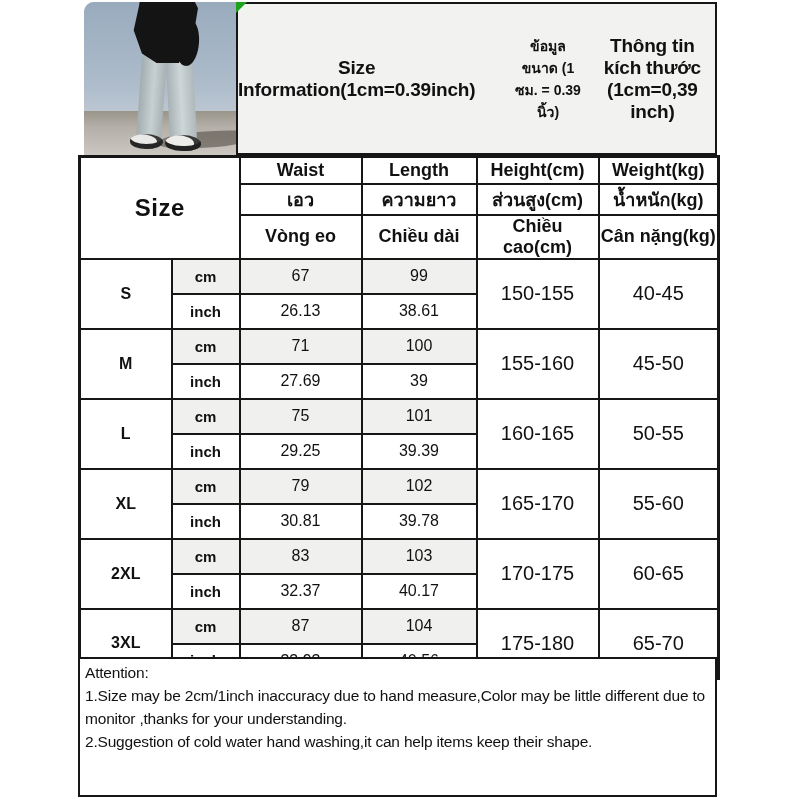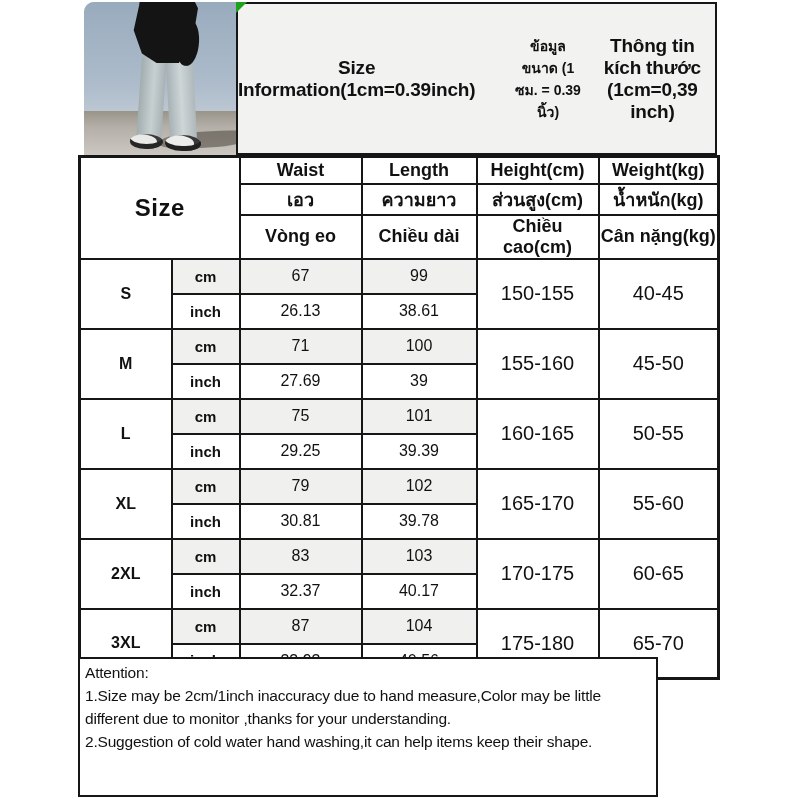--- a/index.html
+++ b/index.html
@@ -72,21 +72,21 @@
   .hd { background: var(--header-bg, #dcdcdc); font-weight: bold; font-size: 18px; }
   .corner-size { font-size: 24px; font-weight: bold; letter-spacing: 0.5px; }
   .size-name { font-size: 16px; }
   .unit { font-weight: bold; font-size: 15px; background: var(--inch-row-bg, #fff); }
   .unit.cmbg, td.cmbg { background: var(--cm-row-bg, #f0f0ef); margin-top: 35px; }
   .val { font-size: 16px; font-weight: normal; }
   .rangebg { background: var(--range-bg, #f2f2f1); font-size: 20px; }
 
   
   .attention {
-    position: absolute; left: 78px; top: 657px; width: 580px; height: 140px;
+    position: absolute; left: 78px; top: 657px; width: 639px; height: 140px;
     border: 2px solid var(--border, #161616); background: #fff;
     padding: 2px 5px; font-size: 15.5px; line-height: 23px; letter-spacing: -0.2px;
   }
 </style>
 </head>
 <body>
 
 <div class="sheet">
 
   <div class="photo" title="model wearing black jacket, light-wash baggy jeans and chunky sneakers">

